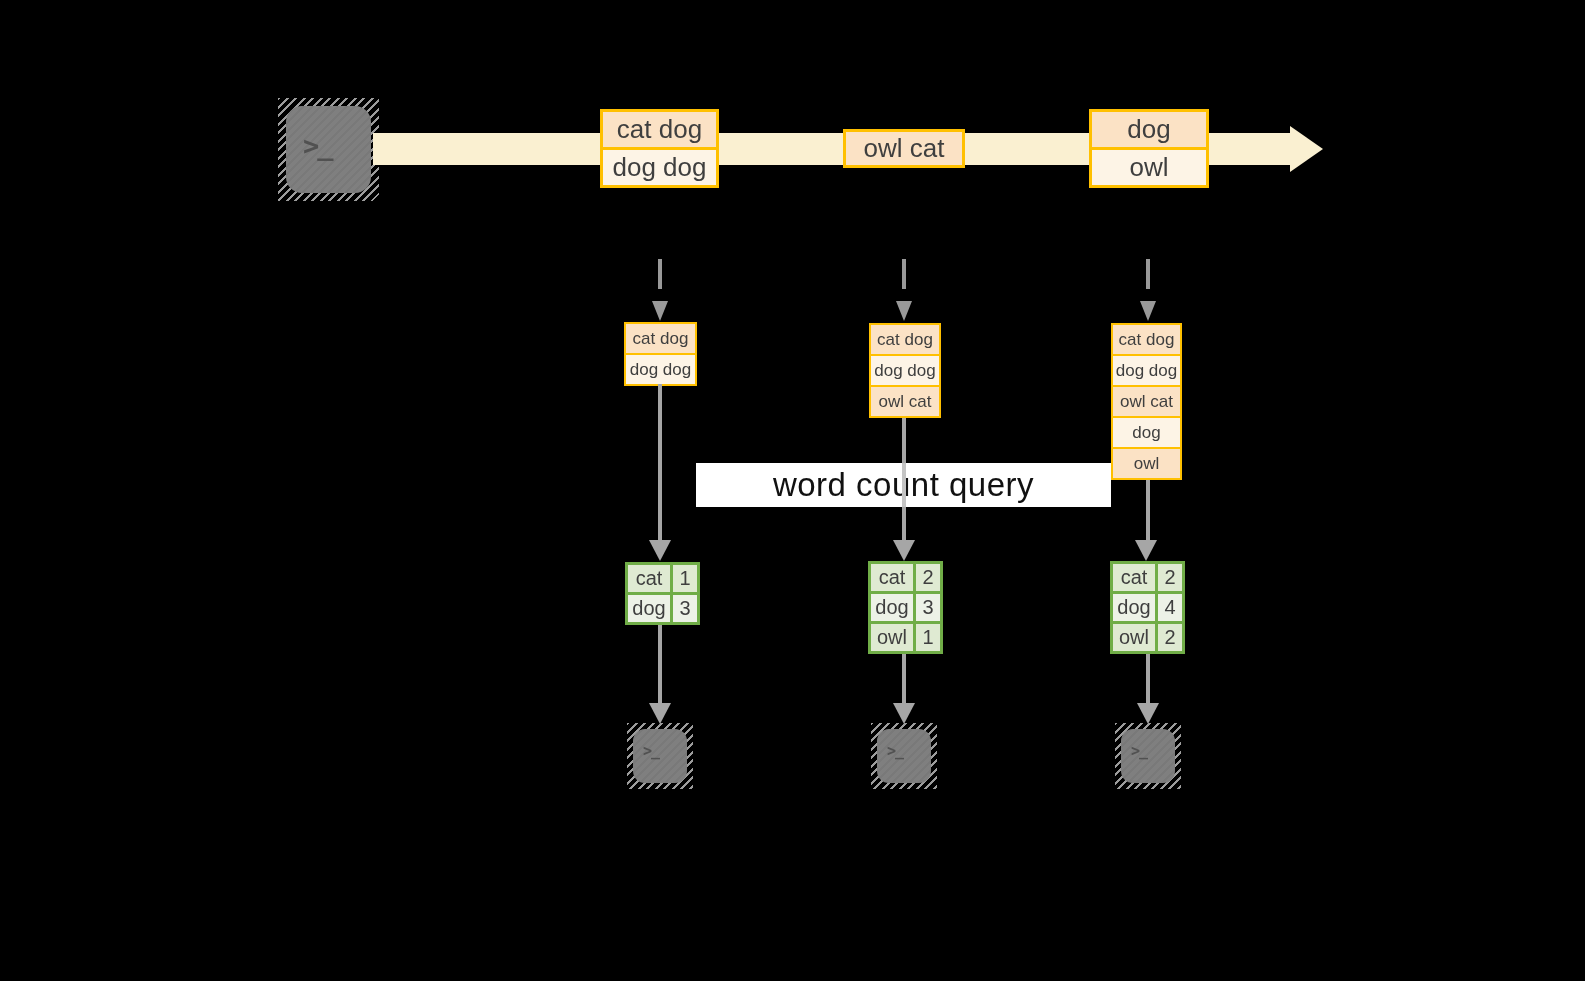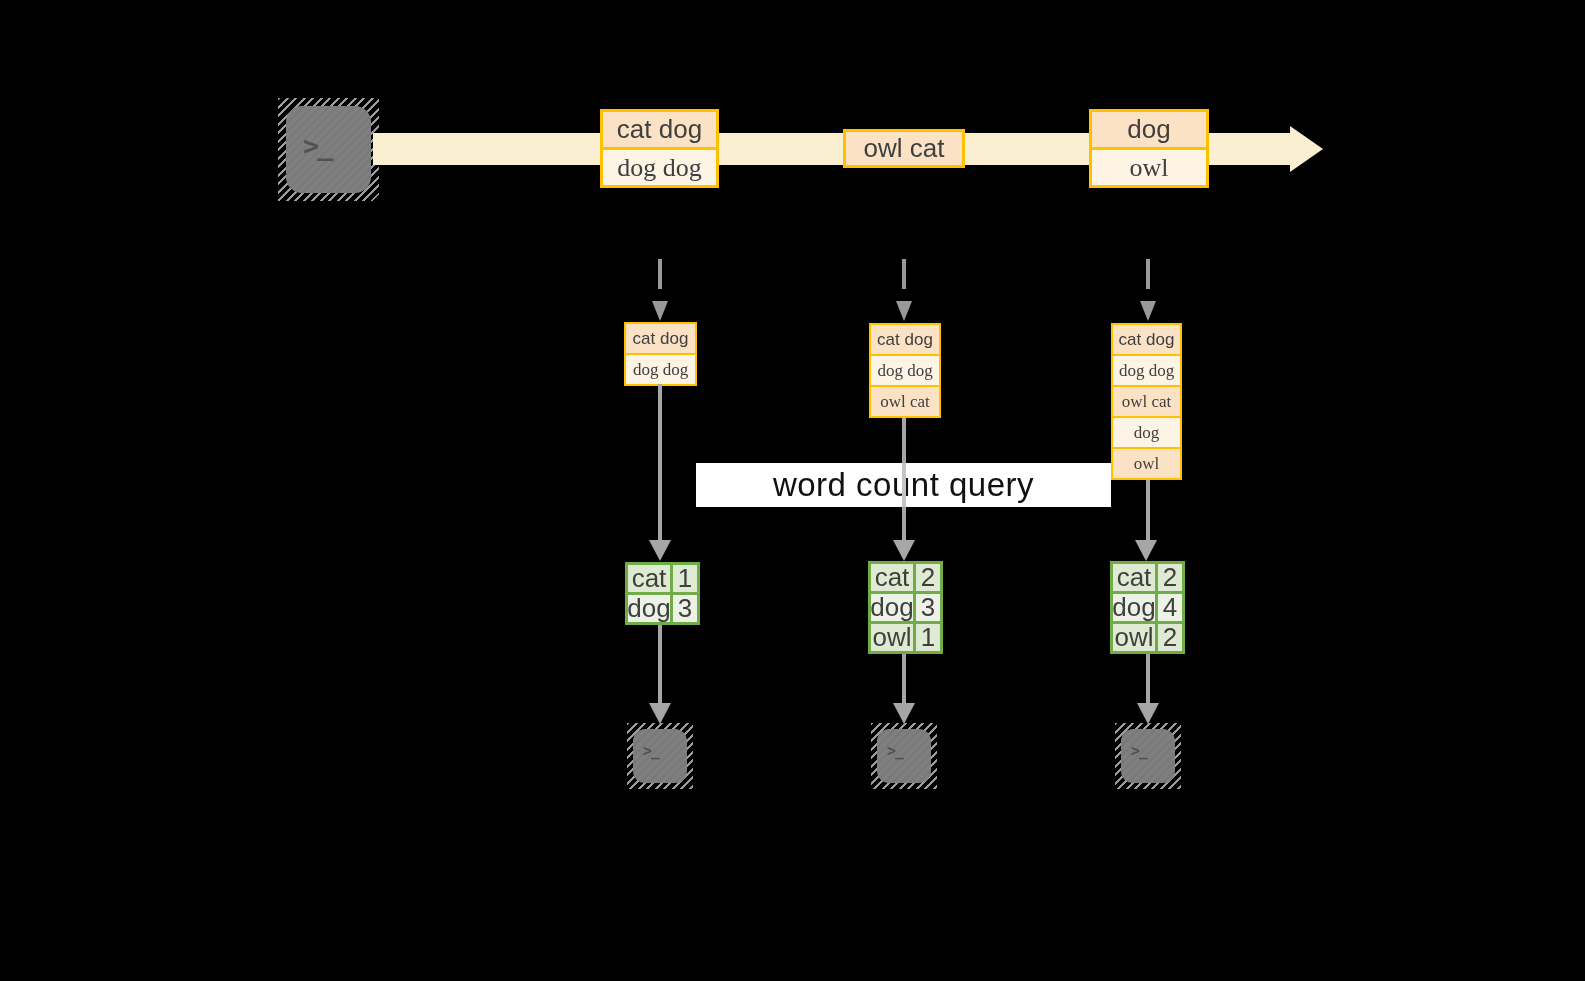--- a/index.html
+++ b/index.html
@@ -18,21 +18,21 @@
   .t-sink .t-glyph{font-size:15px;letter-spacing:-1px;}
 
   
   .stream-band{left:373px;top:133px;width:917px;height:32px;background:var(--stream,#faf0d1);}
   .stream-head{left:1290px;top:126px;width:0;height:0;border-top:23px solid transparent;
                border-bottom:23px solid transparent;border-left:33px solid var(--stream,#faf0d1);}
 
   
   .obox{border:3px solid var(--gold,#ffc000);}
   .obox .cell{display:flex;align-items:center;justify-content:center;color:var(--text-dark,#3f3f3f);}
-  .obox .cell + .cell{border-top:3px solid var(--gold,#ffc000);font-family:Liberation Serif, serif;}
+  .obox .cell + .cell{border-top:3px solid var(--gold,#ffc000);}
   .obox .cell:nth-child(odd){background:var(--peach,#fbe2c5);}
   .obox .cell:nth-child(even){background:var(--cream,#fdf4e6);}
   .batch{font-size:26px;}
   .batch .cell{height:35px;}
   .b1{left:600px;top:109px;width:119px;}
   .b2{left:843px;top:129px;width:122px;}
   .b2 .cell{height:33px;}
   .b3{left:1089px;top:109px;width:120px;}
   .stack{font-size:17px;border-width:2px;}
   .stack .cell{height:29px;}
@@ -53,21 +53,21 @@
   
   .query-box{left:696px;top:463px;width:415px;height:44px;background:var(--query-bg,#fff);z-index:2;
              display:flex;align-items:center;justify-content:center;}
   .query-label{font-size:33px;font-weight:300;color:var(--query-text,#111);letter-spacing:0.5px;}
 
   
   .gtable{display:flex;flex-direction:column;gap:3px;border:3px solid var(--green,#70ad47);
           background:var(--green,#70ad47);width:75px;z-index:2;}
   .grow{display:flex;gap:3px;height:27px;}
   .grow > div{display:flex;align-items:center;justify-content:center;color:var(--text-dark,#3f3f3f);
-              font-size:26px;}
+              font-size:20px;}
   .gword{width:42px;}
   .gcount{width:24px;}
   .grow:nth-child(odd) > div{background:var(--green-light,#dfead2);}
   .grow:nth-child(even) > div{background:var(--green-lighter,#edf2e7);}
   .t1{left:625px;top:562px;}
   .t2{left:868px;top:561px;}
   .t3{left:1110px;top:561px;}
 </style>
 </head>
 <body>

